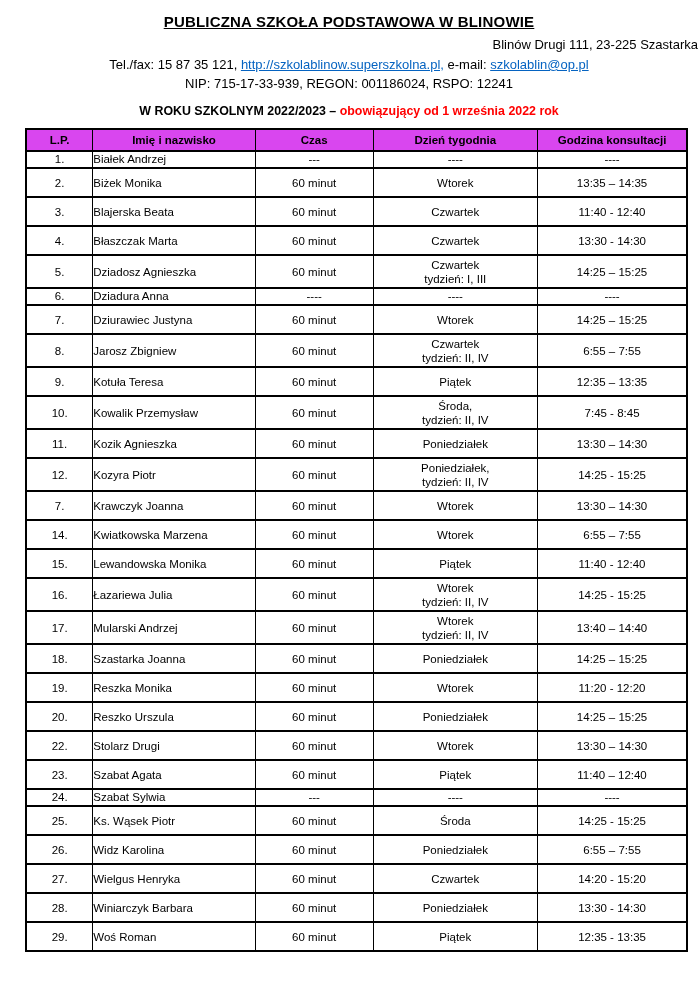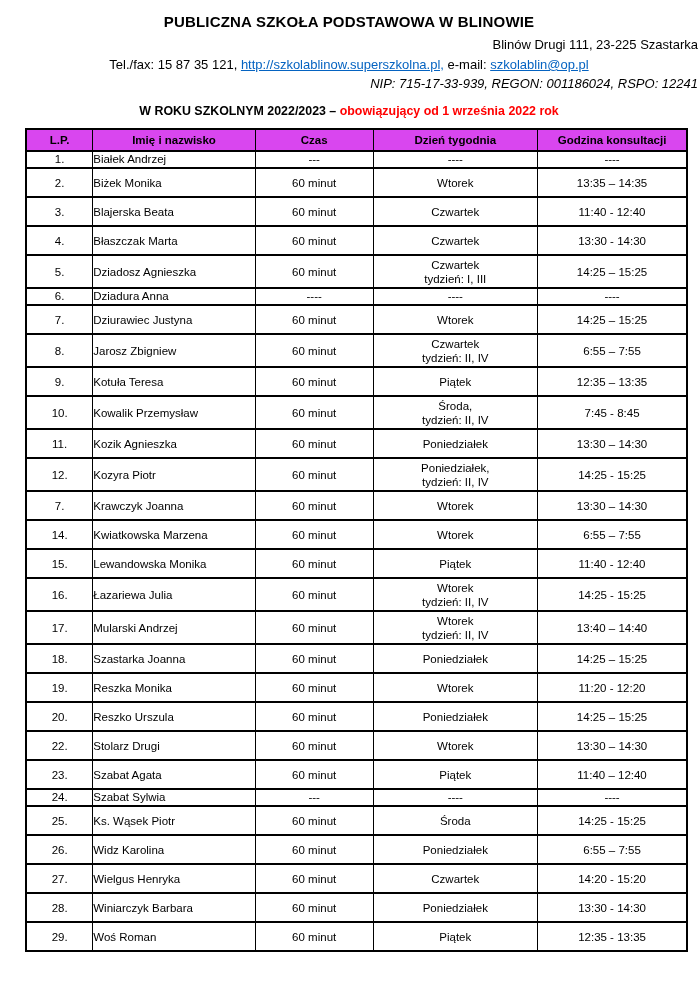--- a/index.html
+++ b/index.html
@@ -2,24 +2,24 @@
 <html><head>
 <meta charset="utf-8">
 <style>
   html,body { margin:0; padding:0; background:#ffffff; }
   body {
     width:698px; height:1001px;
     font-family:"Liberation Sans", sans-serif;
     color:#000; -webkit-font-smoothing:antialiased;
   }
   .page { padding-top:13px; }
-  .school-name { text-align:center; font-weight:bold; font-size:15px; letter-spacing:.2px; }
+  .school-name { text-align:center; font-weight:bold; font-size:15px; letter-spacing:.2px;text-decoration:underline; }
   .addr { text-align:right; font-size:13px; margin-top:7px; }
   .contact { text-align:center; font-size:13px; margin-top:5px; }
-  .ids { text-align:right; font-size:13px; margin-top:4px;font-style:italic; }
+  .ids { text-align:center; font-size:13px; margin-top:4px; }
   a.link { color:#0563C1; cursor:pointer; }
   .heading { text-align:center; font-weight:bold; font-size:12.4px; margin-top:12px; line-height:1.32; }
   .red { color:#ff0000; }
 
   table.sched {
     border-collapse:collapse; table-layout:fixed;
     width:663px; margin:9px 0 0 25px;
     font-size:11.5px;
   }
   table.sched, table.sched th, table.sched td {

